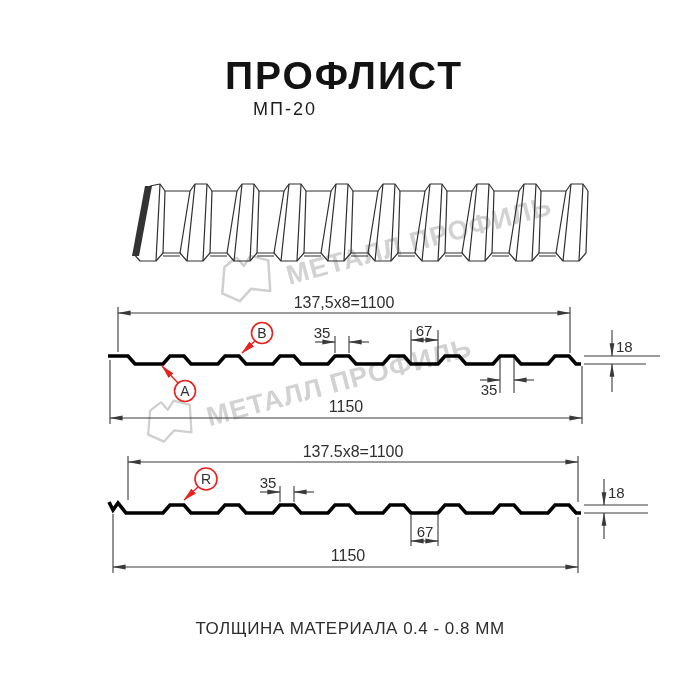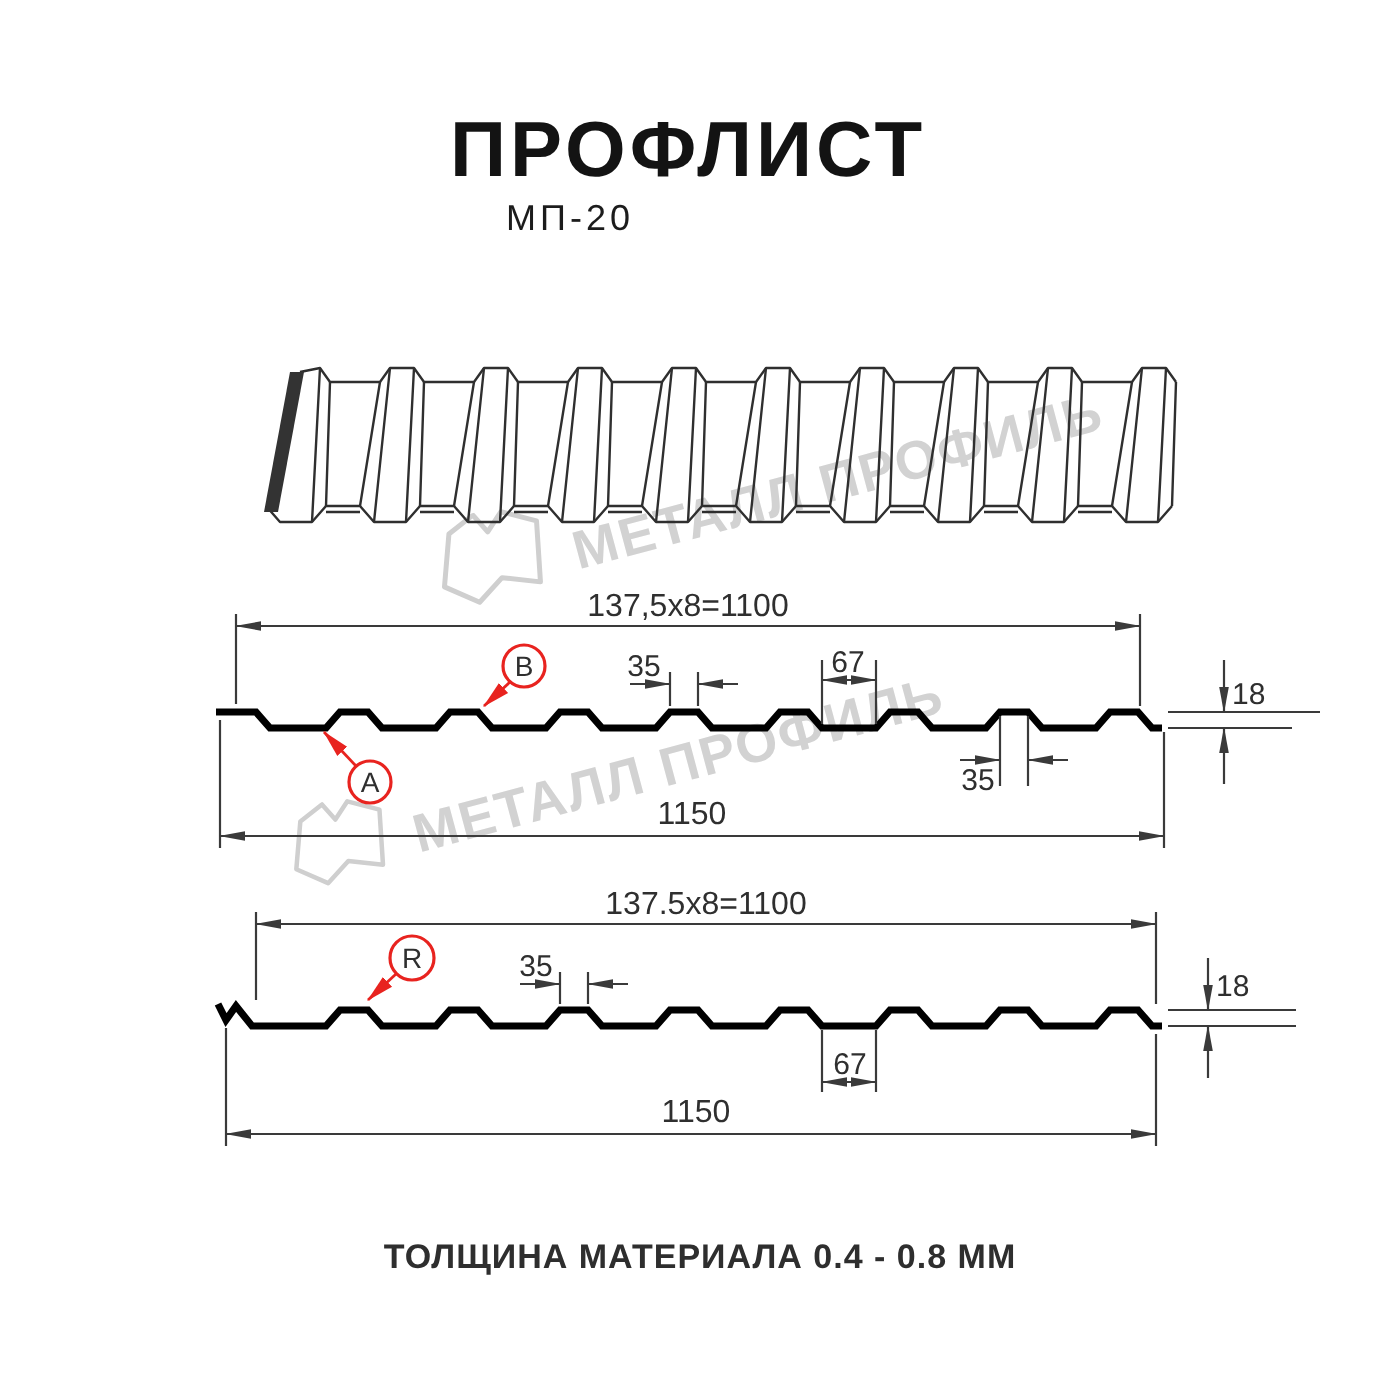--- a/index.html
+++ b/index.html
@@ -5,21 +5,21 @@
   html,body{margin:0;padding:0;}
   body{width:700px;height:700px;background:#ffffff;position:relative;overflow:hidden;
        font-family:"Liberation Sans", sans-serif;}
   
   #title{position:absolute;left:0;top:54px;width:688px;text-align:center;
          font-size:39px;font-weight:700;letter-spacing:2px;color:#131313;z-index:3;}
   #subtitle{position:absolute;left:0;top:99px;width:570px;text-align:center;
             font-size:18px;font-weight:400;letter-spacing:2px;color:#1c1c1c;z-index:3;}
   
   #footer{position:absolute;left:0;top:619px;width:700px;text-align:center;
-          font-size:17px;font-weight:700;letter-spacing:.5px;color:#2e2e2e;z-index:3;}
+          font-size:17px;font-weight:400;letter-spacing:.5px;color:#2e2e2e;z-index:3;}
   
   .wm{position:absolute;display:flex;align-items:flex-end;gap:9px;z-index:1;
       transform:rotate(-15deg);transform-origin:0 100%;white-space:nowrap;}
   .wm span{font-size:27px;font-weight:700;letter-spacing:1px;color:#d2d2d2;line-height:1;}
   #wm1{left:222px;top:262px;}
   #wm2{left:148px;top:406px;}
   
   #draw{position:absolute;left:0;top:0;z-index:2;}
   #draw text{font-family:"Liberation Sans", sans-serif;fill:#2f2f2f;}
   .dim{font-size:15px;}

